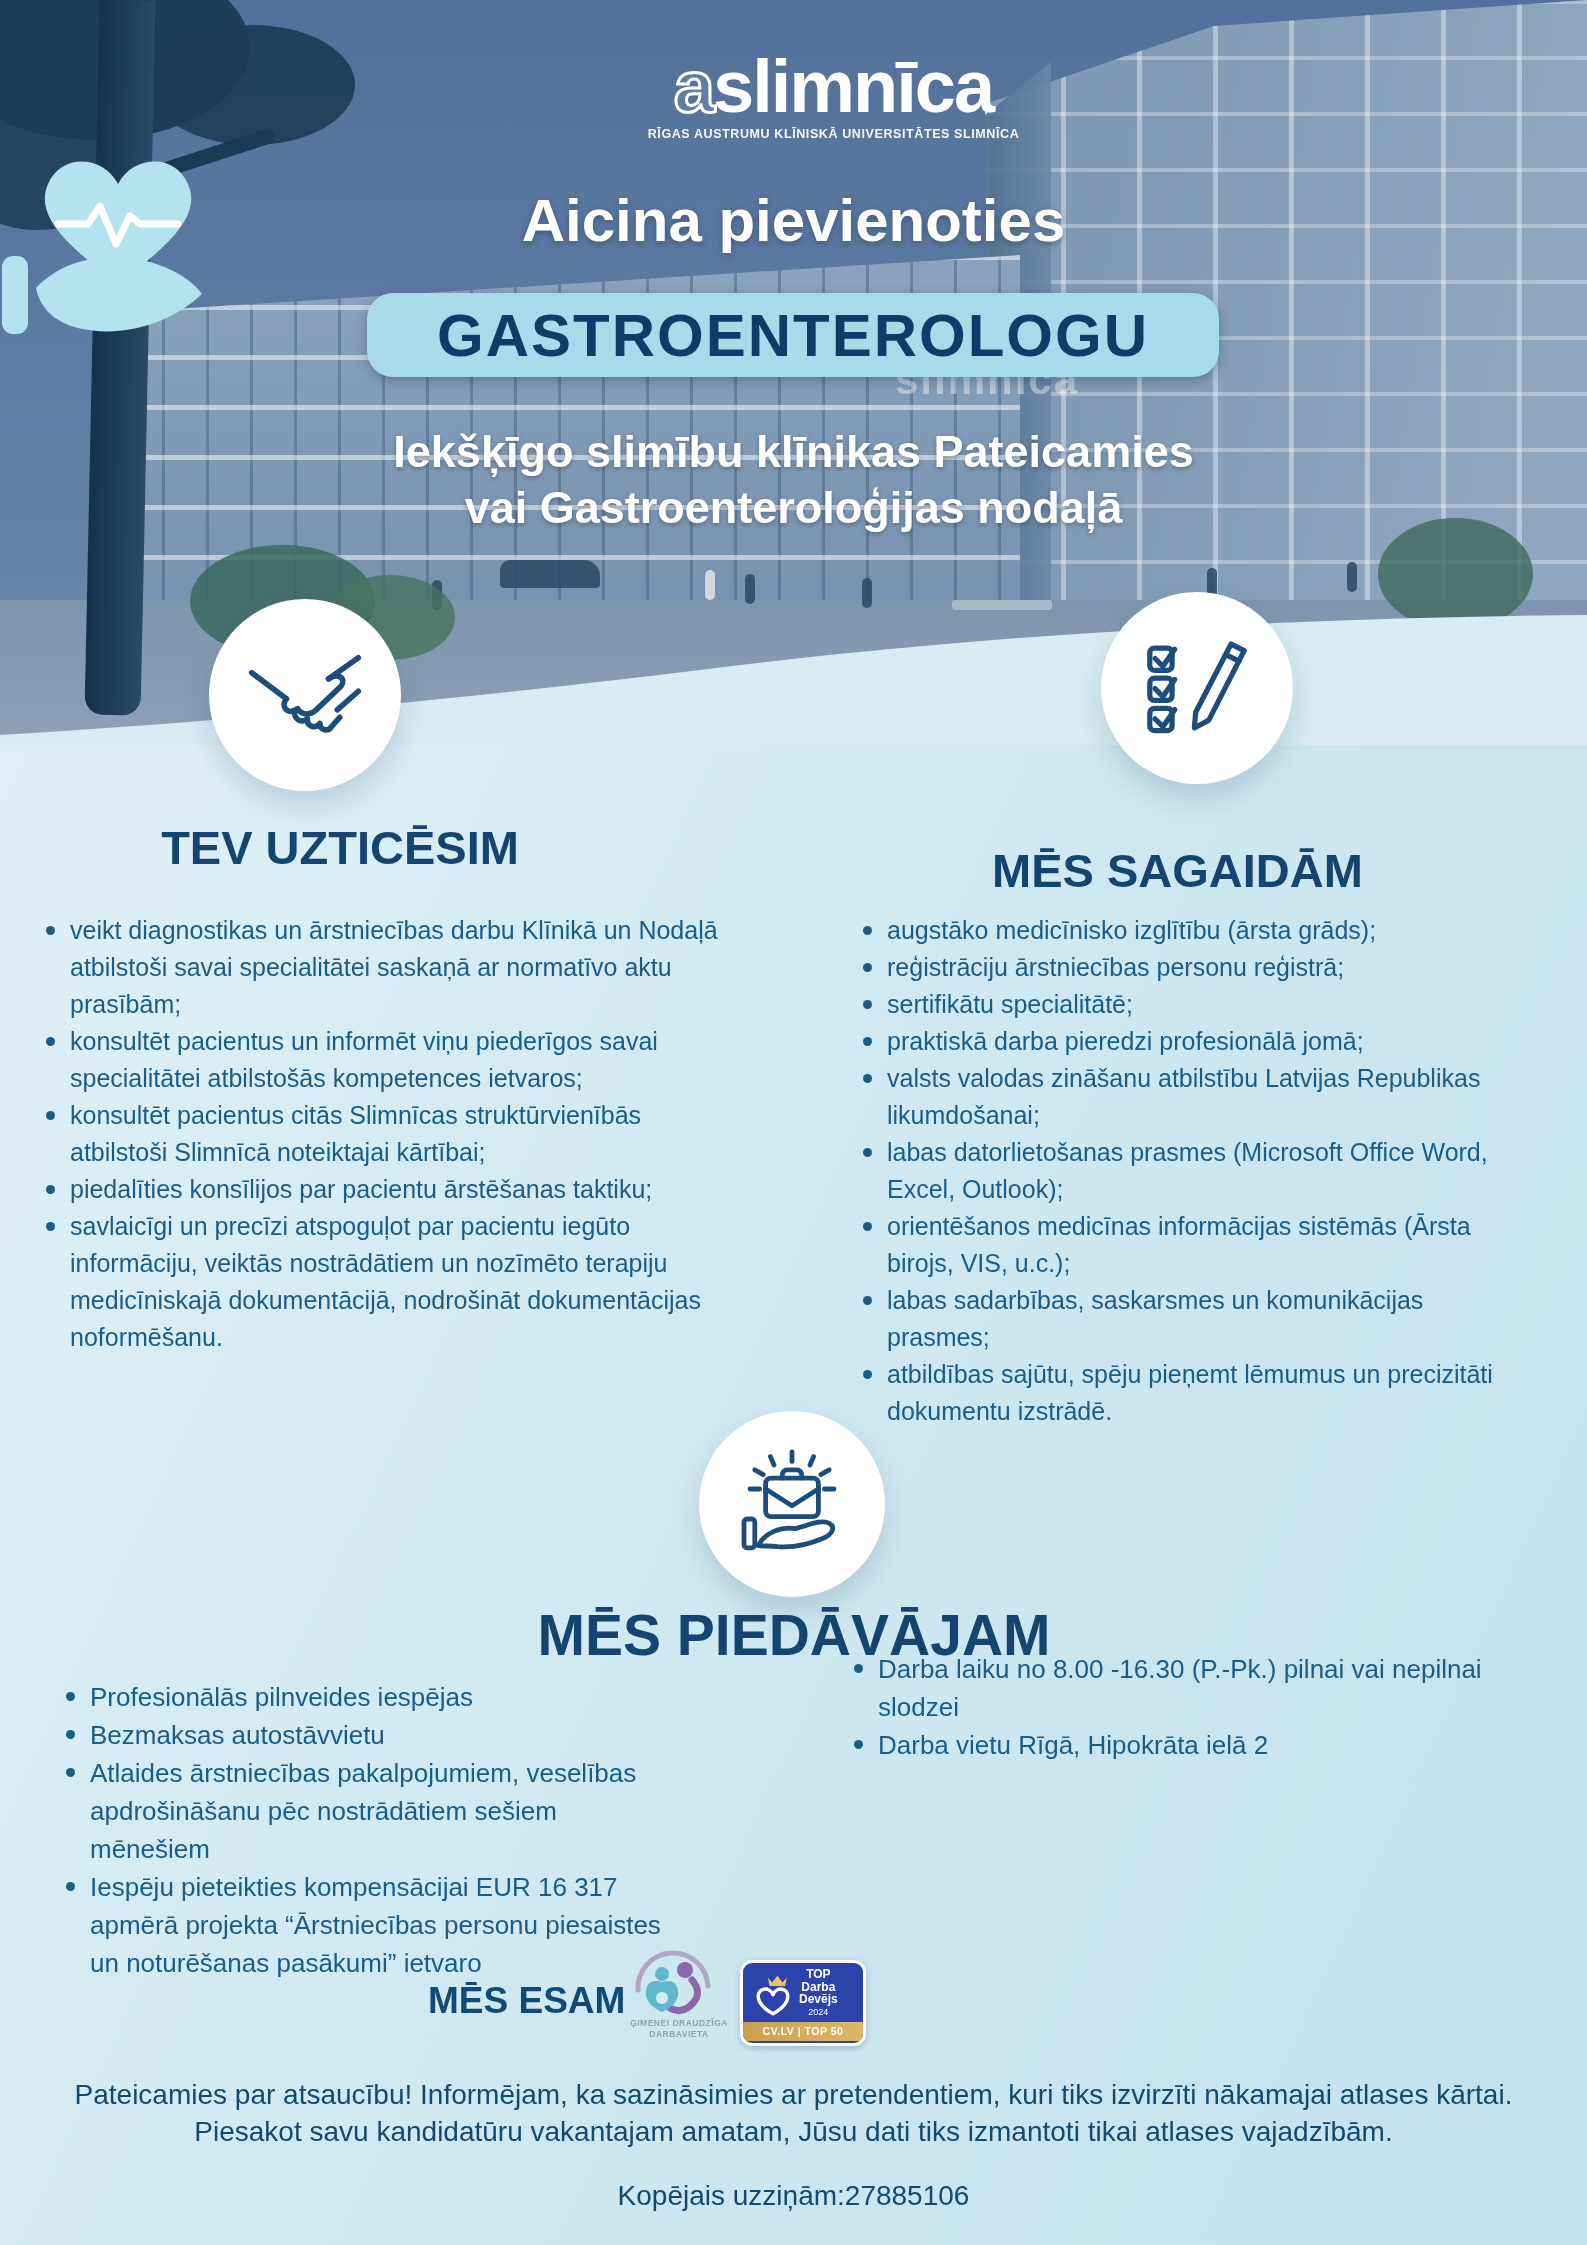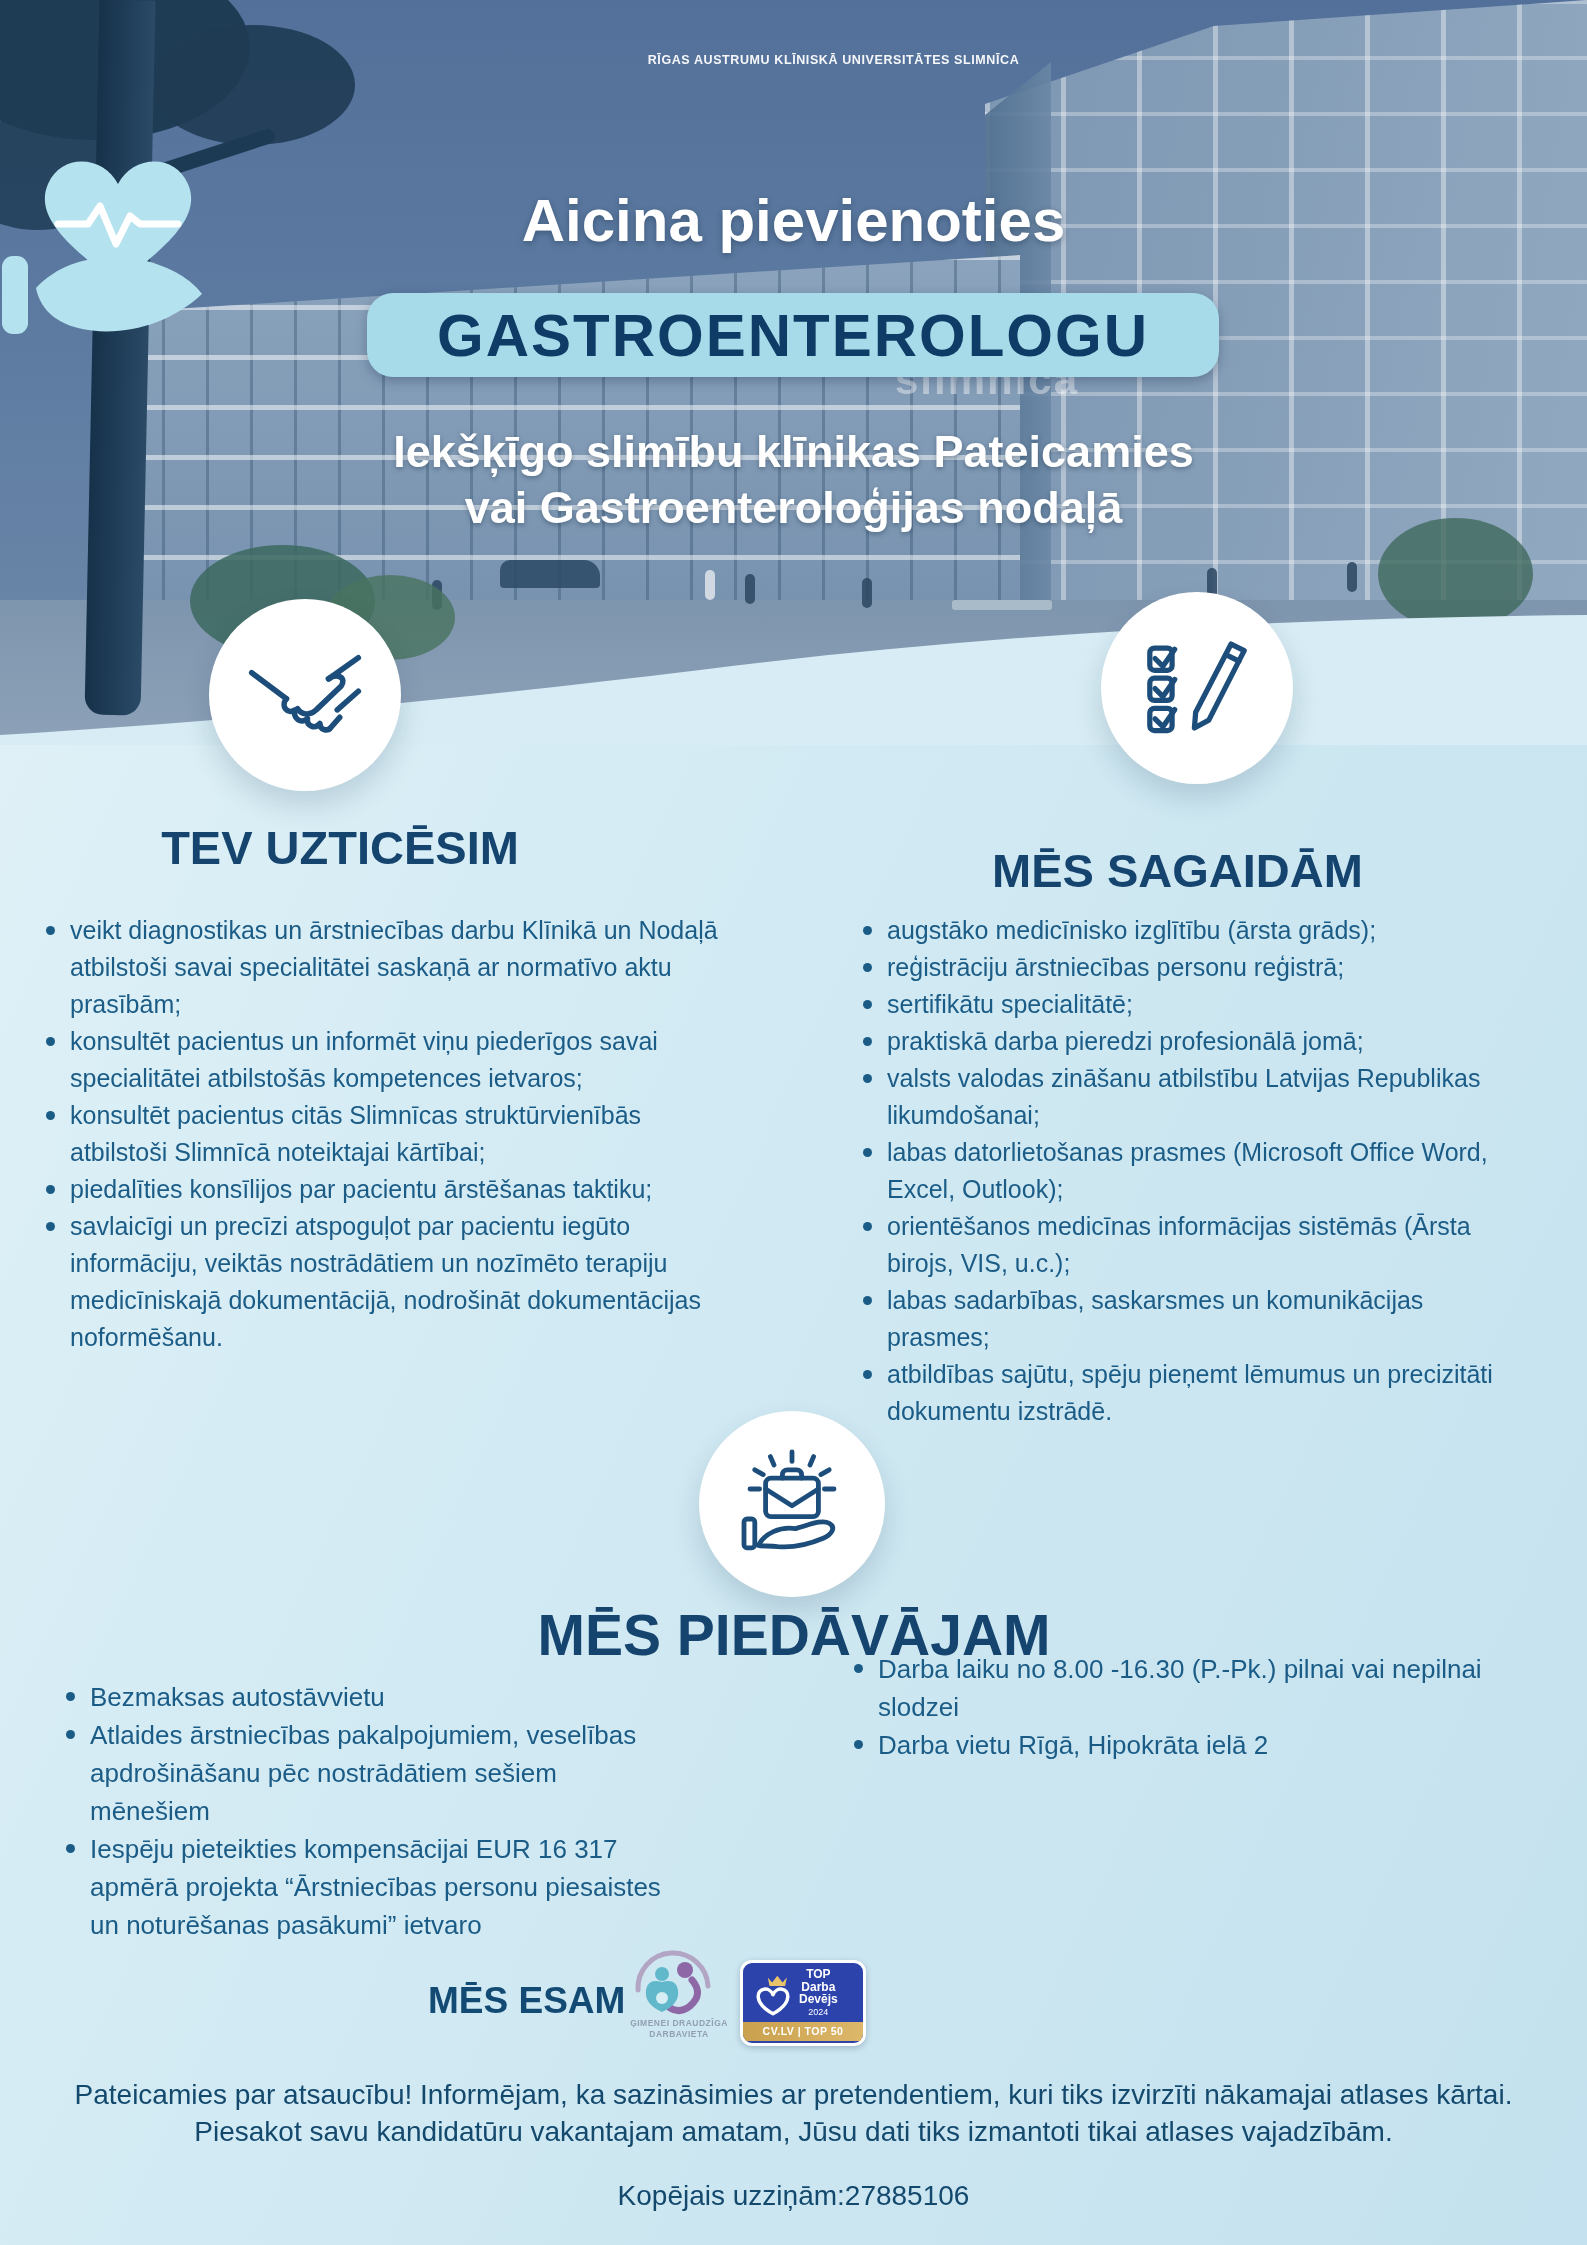--- a/index.html
+++ b/index.html
@@ -121,20 +121,21 @@
     <div class="bush b2"></div>
     <div class="bush b3"></div>
     <div class="foliage f1"></div>
     <div class="foliage f2"></div>
     <div class="foliage f3"></div>
     <div class="trunk"></div>
     <div class="branch"></div>
     <div class="building-sign">slimnīca</div>
 
     <div class="logo-wrap">
+      <div class="logo-text"><span class="logo-a">a</span><span>slimnīca</span></div>
       <div class="logo-sub">RĪGAS AUSTRUMU KLĪNISKĀ UNIVERSITĀTES SLIMNĪCA</div>
     </div>
 
     <div class="invite">Aicina pievienoties</div>
     <div class="role-badge">GASTROENTEROLOGU</div>
     <div class="hero-sub">
       <div>Iekšķīgo slimību klīnikas Pateicamies</div>
       <div>vai Gastroenteroloģijas nodaļā</div>
     </div>
 
@@ -207,20 +208,21 @@
       <li>praktiskā darba pieredzi profesionālā jomā;</li>
       <li>valsts valodas zināšanu atbilstību Latvijas Republikas likumdošanai;</li>
       <li>labas datorlietošanas prasmes (Microsoft Office Word, Excel, Outlook);</li>
       <li>orientēšanos medicīnas informācijas sistēmās (Ārsta birojs, VIS, u.c.);</li>
       <li>labas sadarbības, saskarsmes un komunikācijas prasmes;</li>
       <li>atbildības sajūtu, spēju pieņemt lēmumus un precizitāti dokumentu izstrādē.</li>
     </ul>
 
   <div class="sec-title t-offer">MĒS PIEDĀVĀJAM</div>
   <ul class="bullets l-offerL">
+      <li>Profesionālās pilnveides iespējas</li>
       <li>Bezmaksas autostāvvietu</li>
       <li>Atlaides ārstniecības pakalpojumiem, veselības apdrošināšanu pēc nostrādātiem sešiem mēnešiem</li>
       <li>Iespēju pieteikties kompensācijai EUR 16 317 apmērā projekta “Ārstniecības personu piesaistes un noturēšanas pasākumi” ietvaro</li>
     </ul>
   <ul class="bullets l-offerR">
       <li>Darba laiku no 8.00 -16.30 (P.-Pk.) pilnai vai nepilnai slodzei</li>
       <li>Darba vietu Rīgā, Hipokrāta ielā 2</li>
     </ul>
 
   <div class="weare-label">MĒS ESAM</div>

